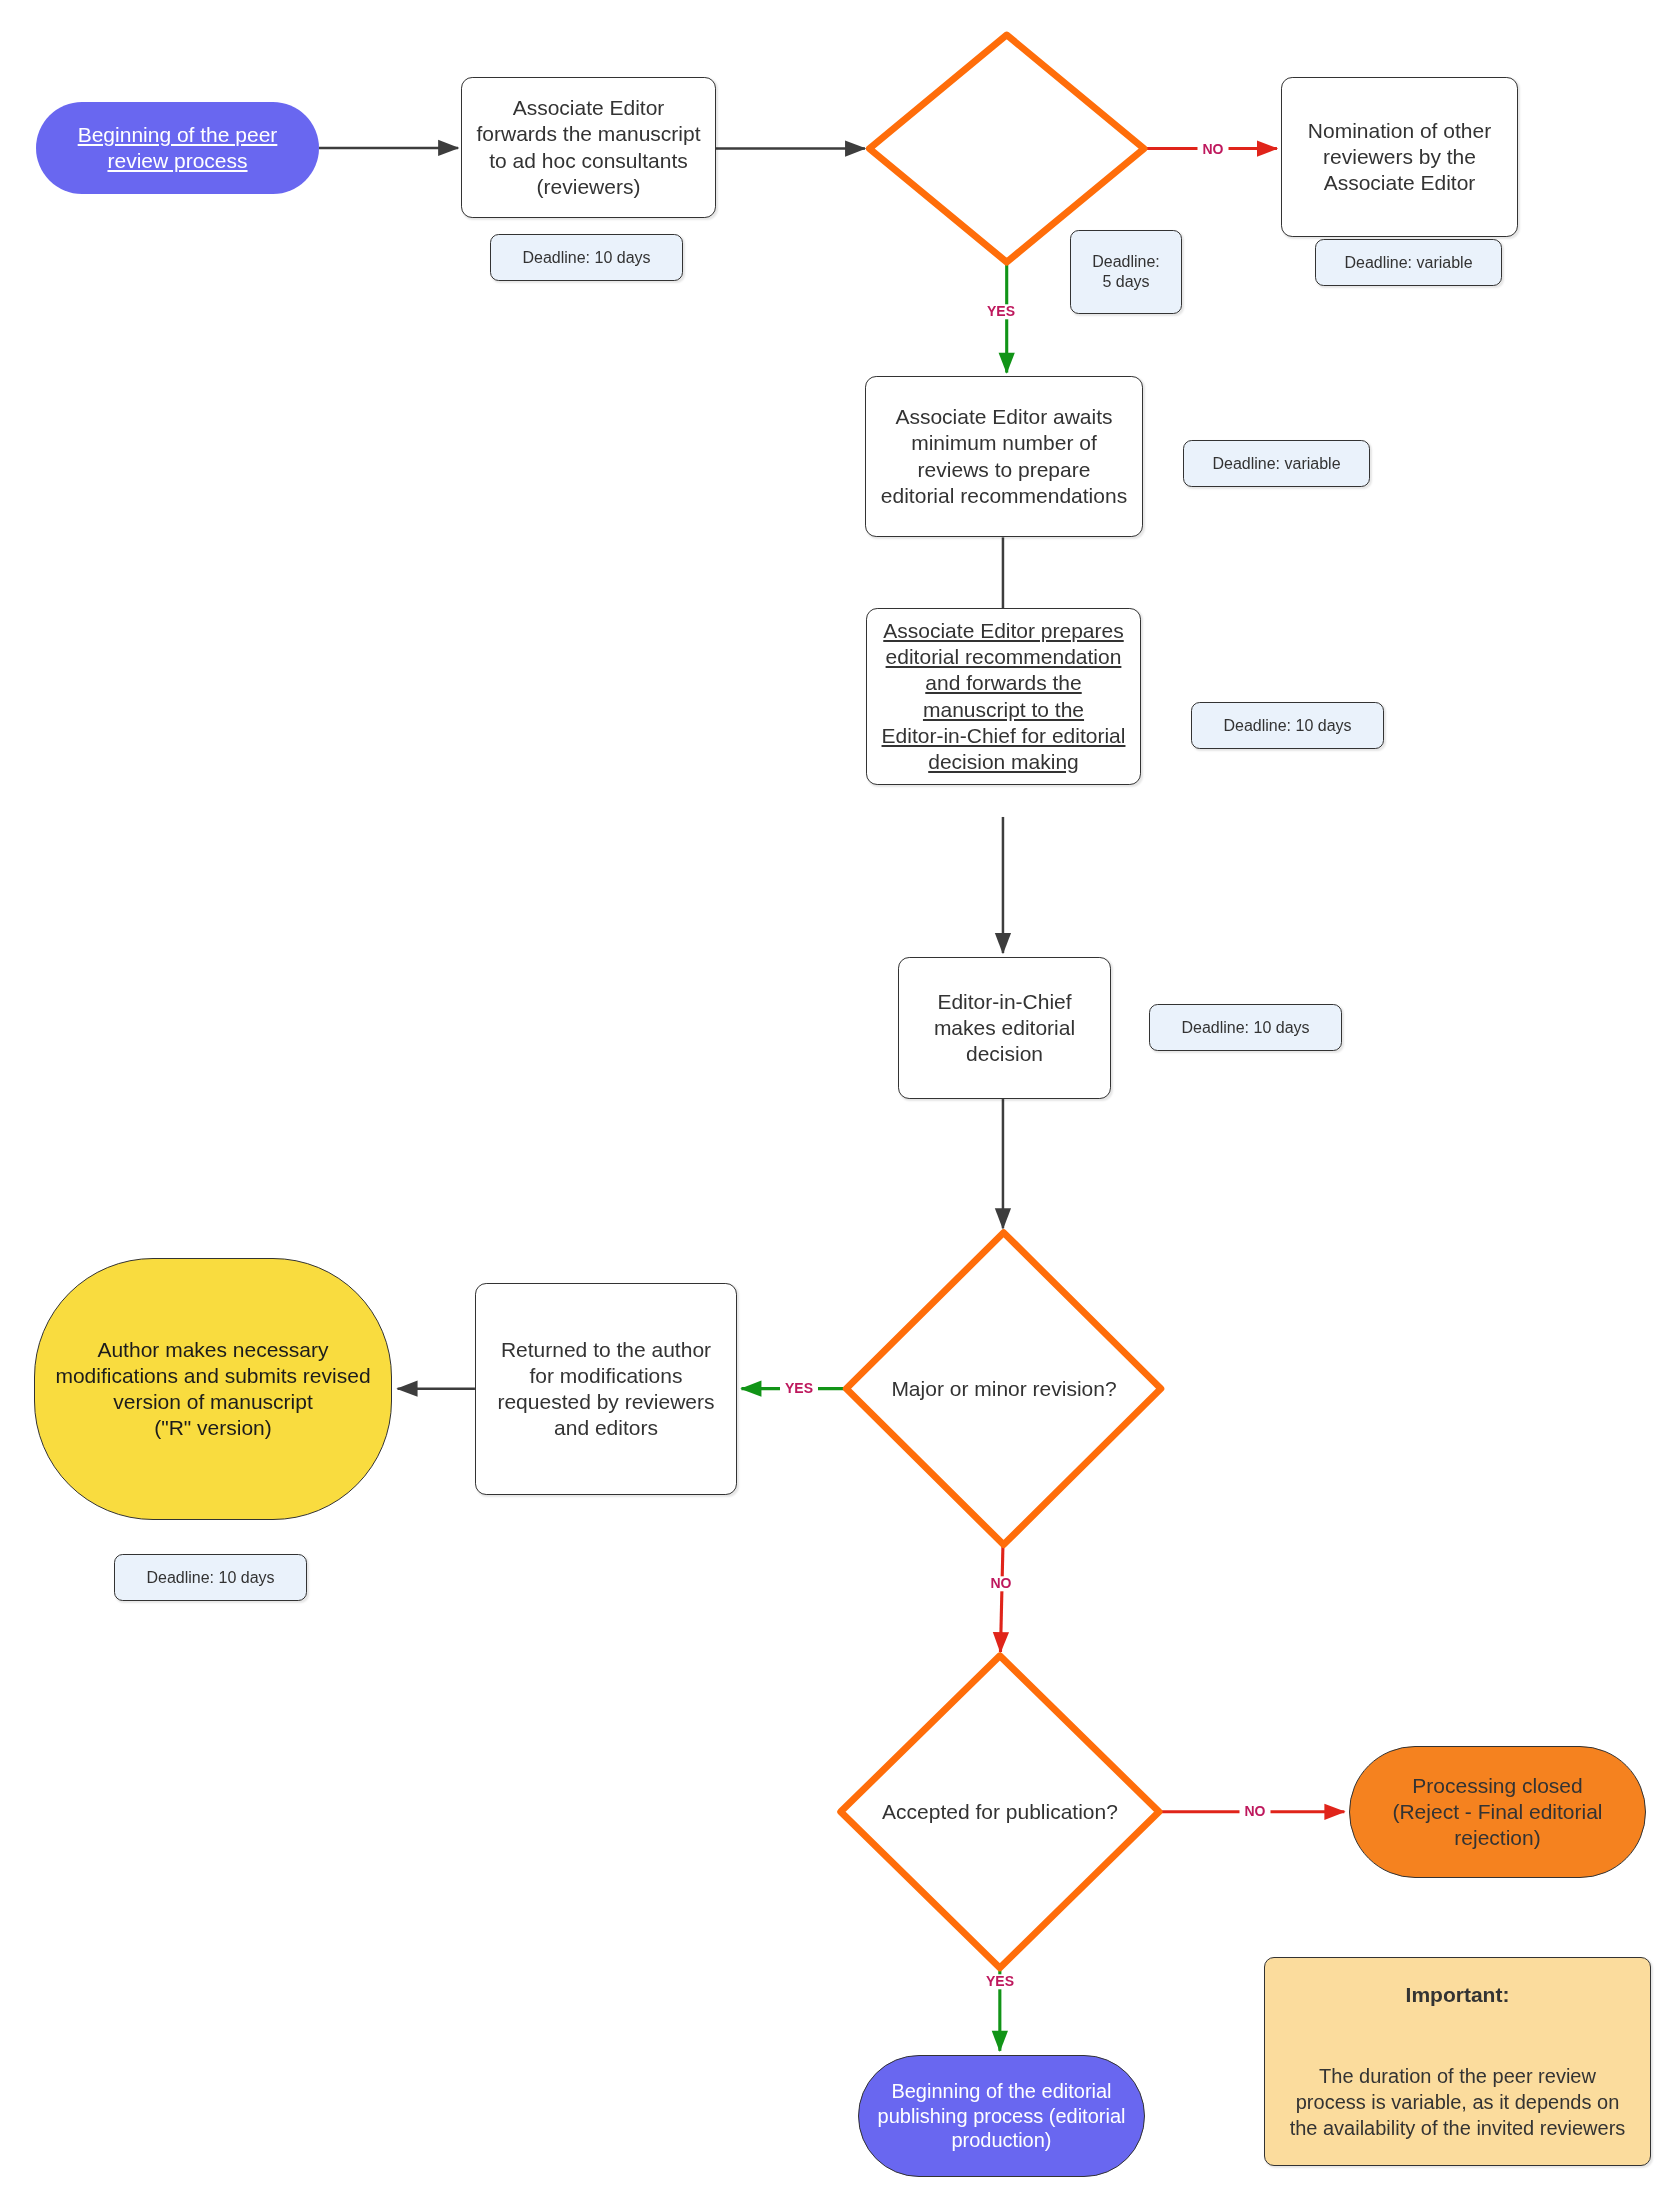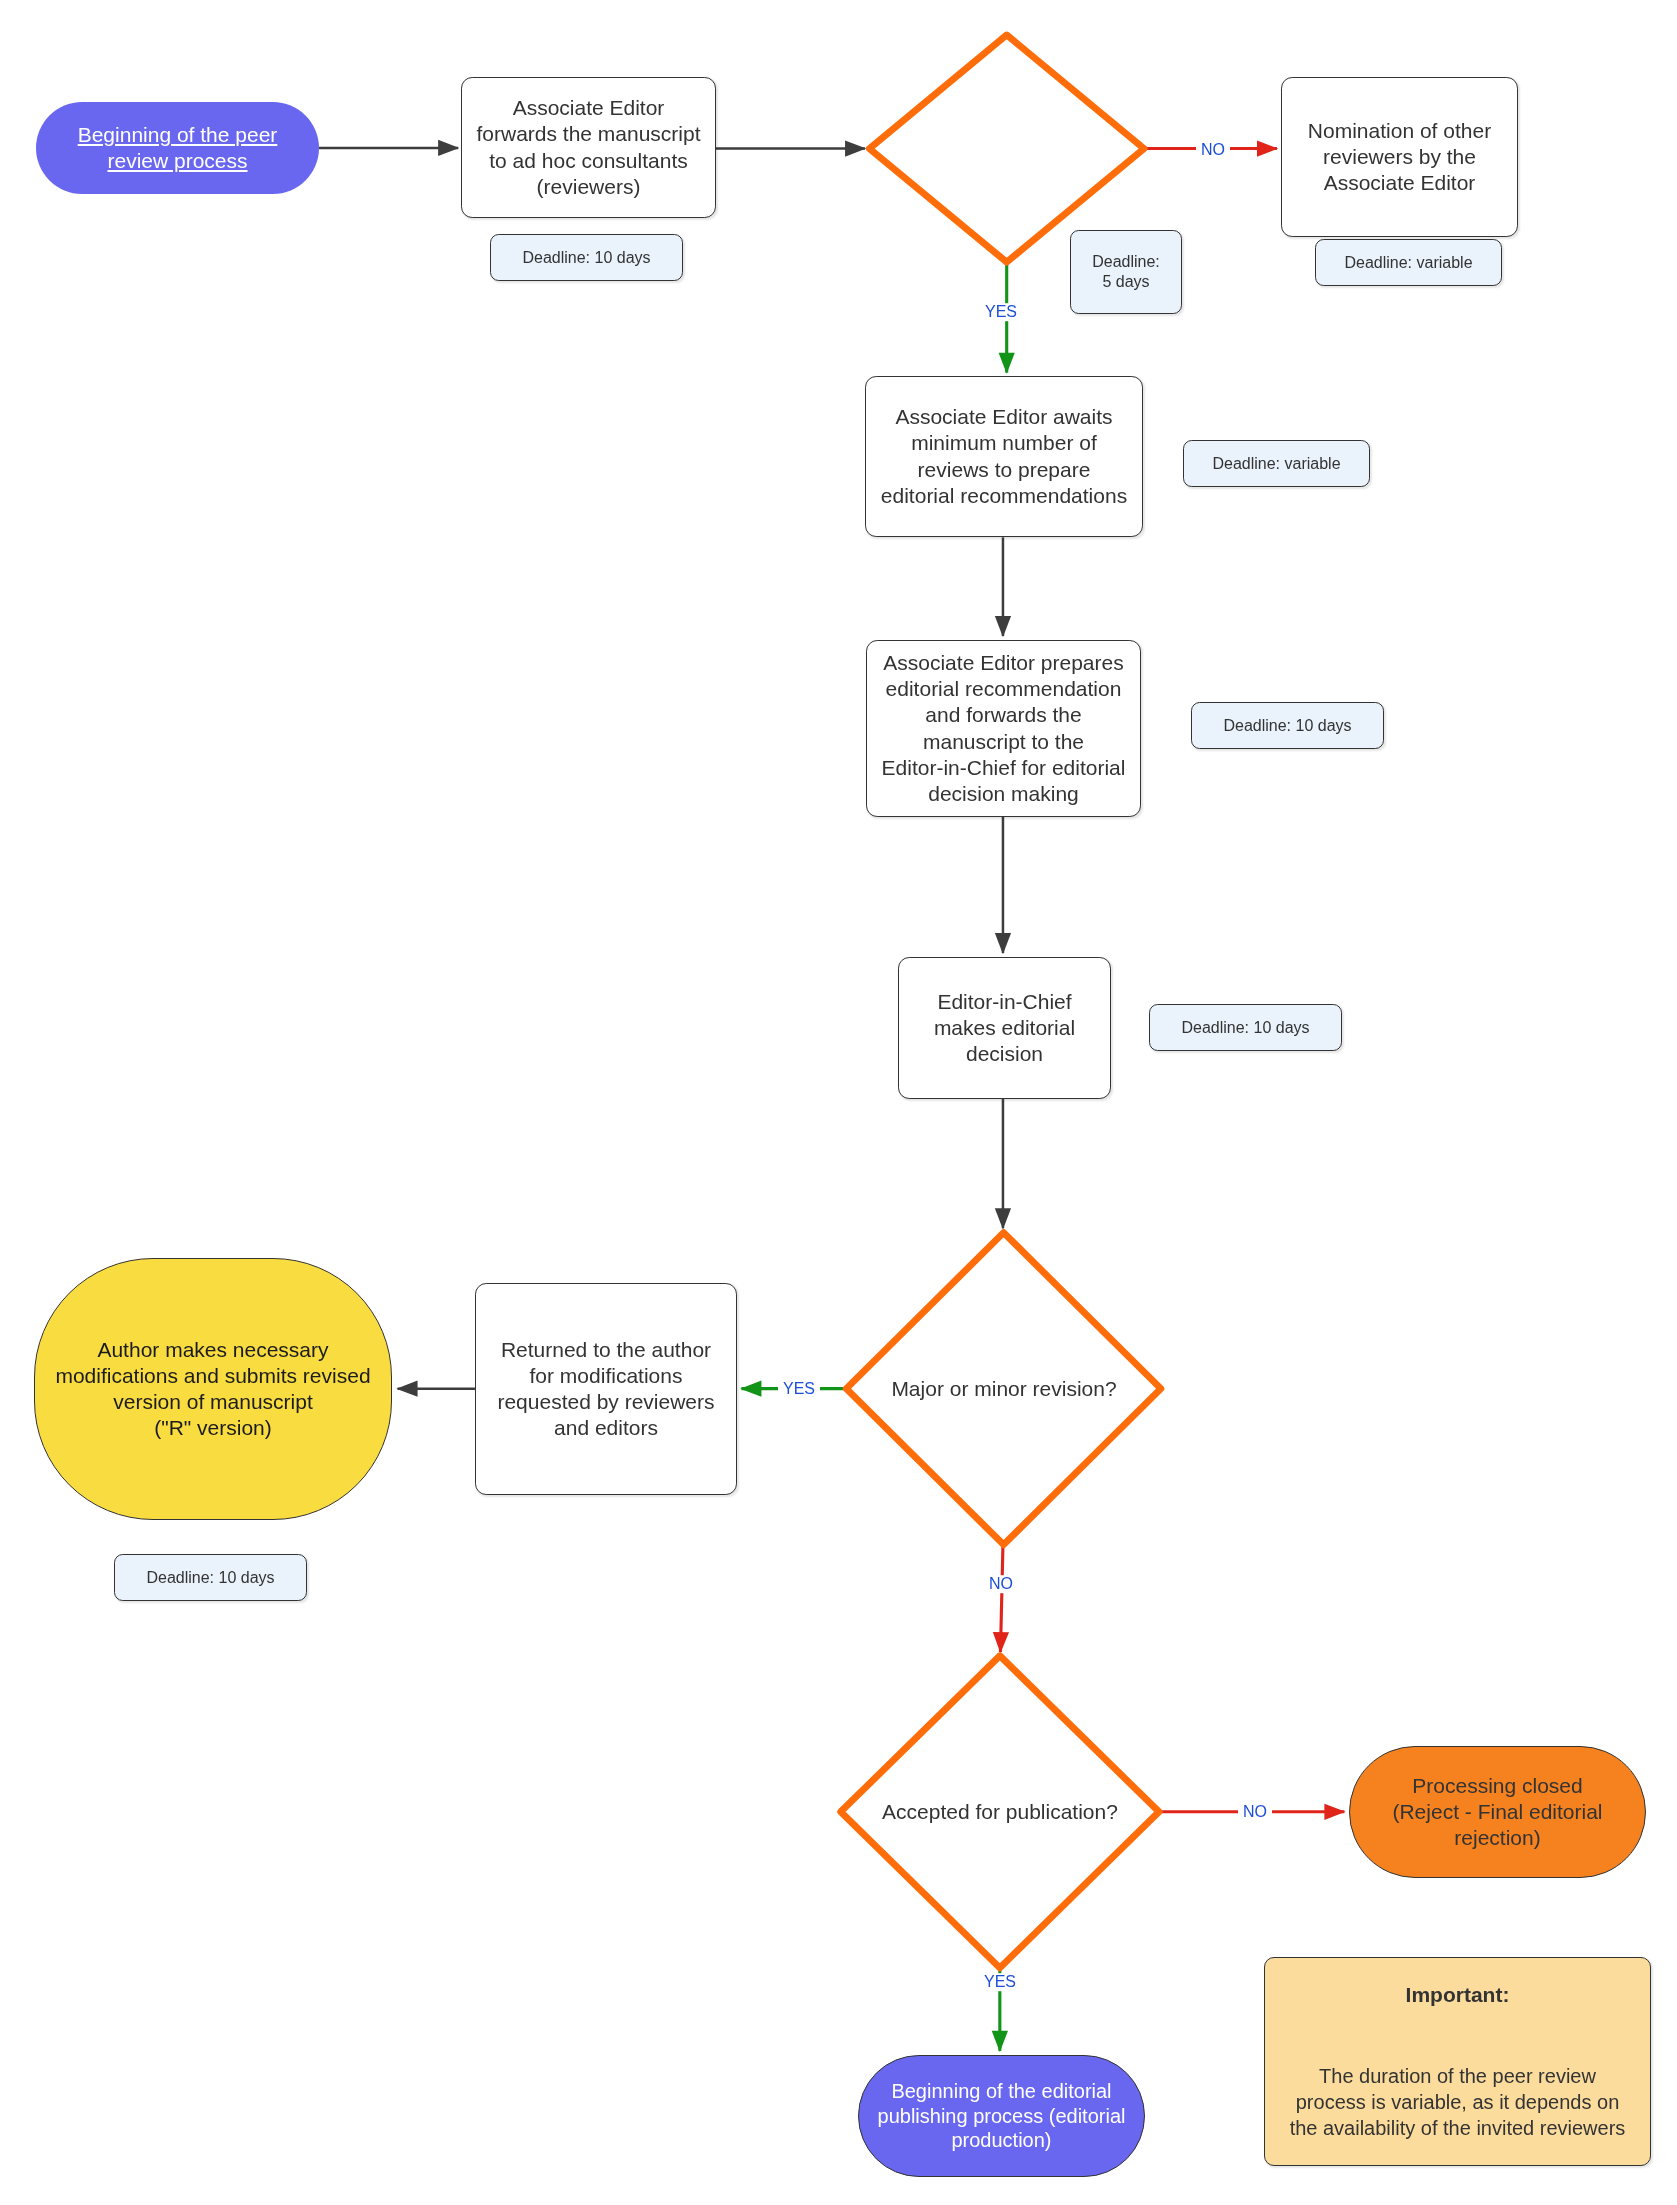--- a/index.html
+++ b/index.html
@@ -33,21 +33,21 @@
     font-size:16px;padding:0 6.2px;box-shadow:1.2px 1.9px 1.9px rgba(0,0,0,0.10);
   }
   .oval{border-radius:624px;padding:0 15px;}
   .oval-purple{background:var(--purple);color:#ffffff;}
   .oval-purple-bordered{background:var(--purple);color:#ffffff;border:1.9px solid var(--ink);}
   .oval-yellow{background:var(--yellow);color:#1c1c1c;border:1.9px solid var(--ink);border-radius:119px;}
   .oval-orange{background:var(--orange_fill);color:var(--ink);border:1.9px solid var(--ink);}
   .diamond-label{background:transparent;}
   .edge-label{
     position:absolute;transform:translate(-50%,-50%);background:#ffffff;
-    padding:0 5px;font-weight:normal;font-size:16px;color:#1d4ed8;line-height:1.1;
+    padding:0 5px;font-weight:bold;font-size:14px;color:#be185d;line-height:1.1;
   }
   .important{
     background:var(--note_tan);border:1.9px solid var(--ink);border-radius:10px;
     box-shadow:1.2px 1.9px 1.9px rgba(0,0,0,0.10);padding:0 11.2px;
   }
   .imp-title{font-weight:bold;font-size:21px;margin-bottom:29px;}
   .imp-body{font-size:20px;line-height:1.3;white-space:pre-line;}
 </style>
 </head>
 <body>
@@ -101,21 +101,21 @@
 reviewers by the
 Associate Editor</div>
   <div class="node deadline" style="left:1315px;top:239px;width:187px;height:47px;">Deadline: variable</div>
 
   <div class="node box" style="left:865px;top:376px;width:278px;height:161px;">Associate Editor awaits
 minimum number of
 reviews to prepare
 editorial recommendations</div>
   <div class="node deadline" style="left:1183px;top:440px;width:187px;height:47px;">Deadline: variable</div>
 
-  <div class="node box" style="left:866px;top:640px;width:275px;height:177px;">Associate Editor prepares
+  <div class="node box" style="left:866px;top:608px;width:275px;height:177px;text-decoration:underline;">Associate Editor prepares
 editorial recommendation
 and forwards the
 manuscript to the
 Editor-in-Chief for editorial
 decision making</div>
   <div class="node deadline" style="left:1191px;top:702px;width:193px;height:47px;">Deadline: 10 days</div>
 
   <div class="node box" style="left:898px;top:957px;width:213px;height:142px;">Editor-in-Chief
 makes editorial
 decision</div>

